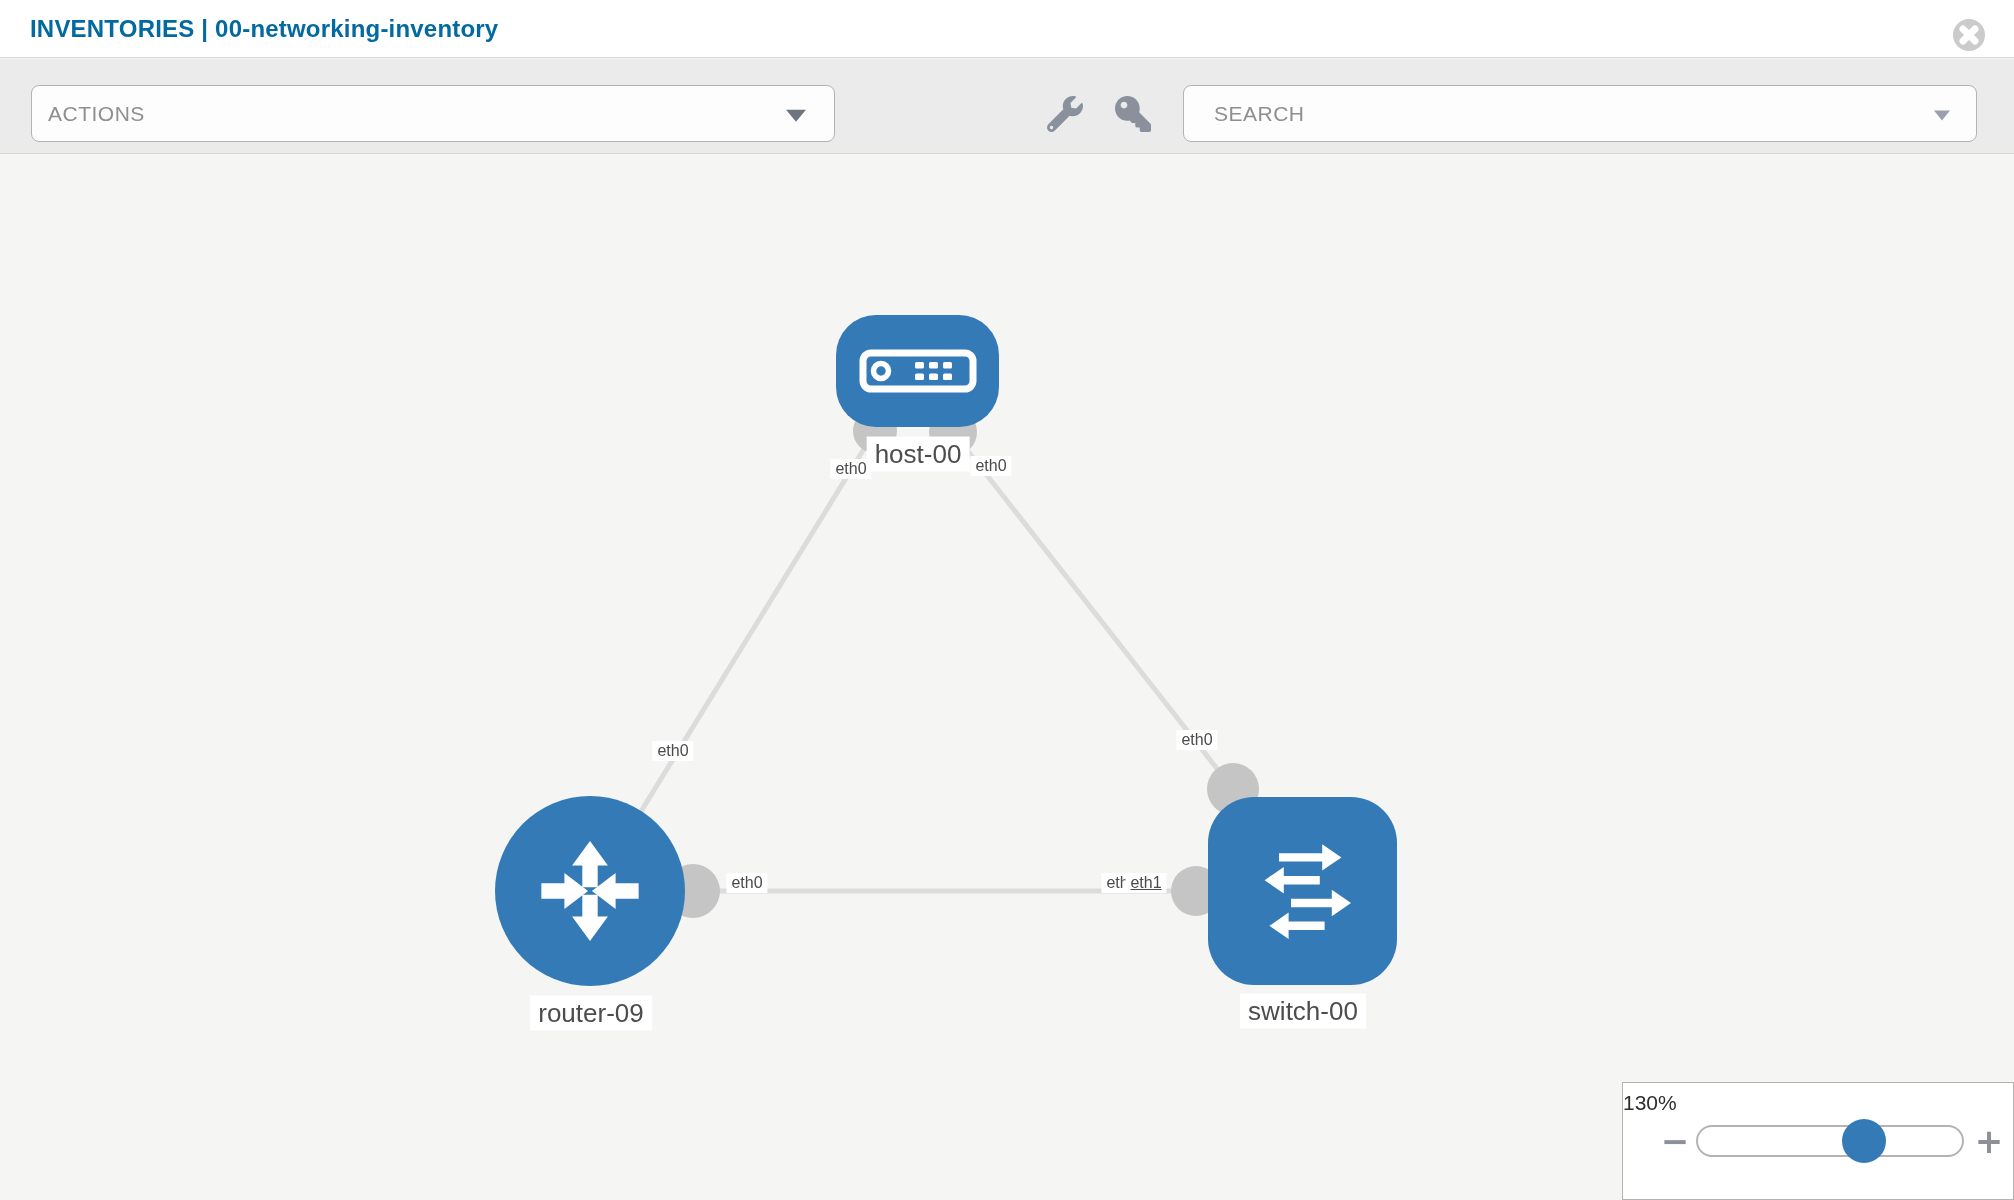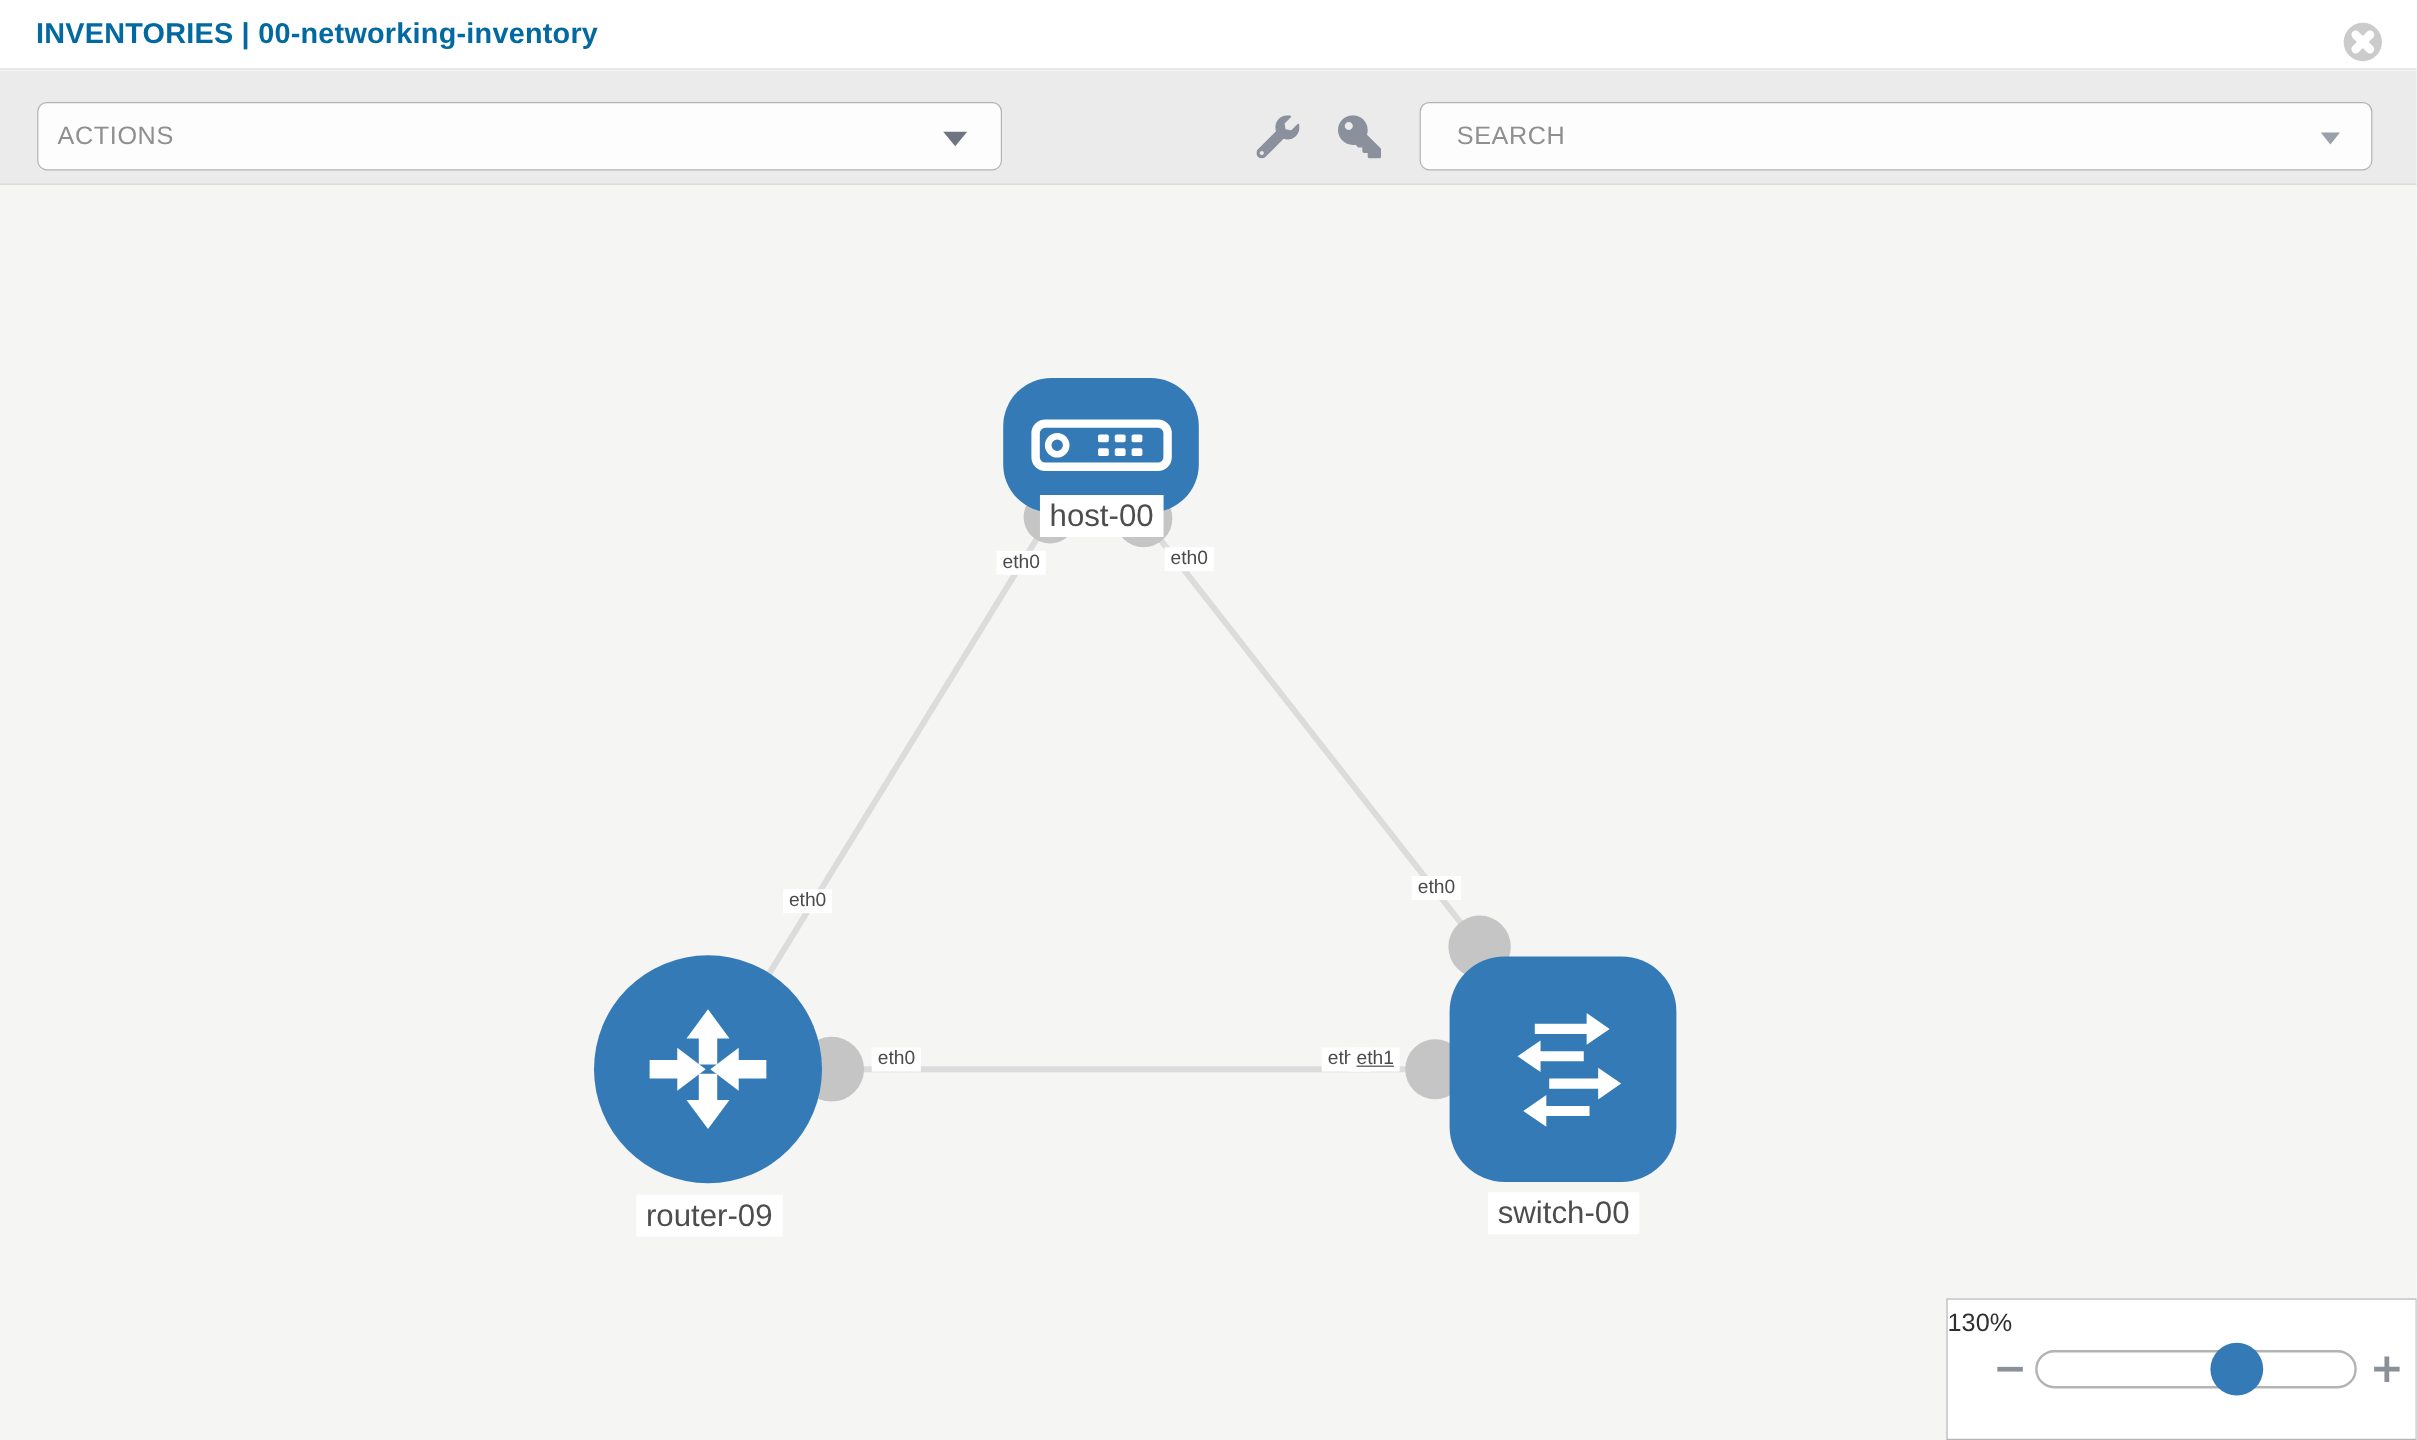--- a/index.html
+++ b/index.html
@@ -66,21 +66,21 @@
   }
   .node-host   { left:836px; top:315px; width:163px; height:112px; border-radius:40px; }
   .node-router { left:495px; top:796px; width:190px; height:190px; border-radius:50%; }
   .node-switch { left:1208px; top:797px; width:189px; height:188px; border-radius:46px; }
 
   .node-label {
     position:absolute; z-index:3; transform:translate(-50%,-50%);
     background:#ffffff; padding:2px 8px; font-size:26px; color:#4d4d4d;
     white-space:nowrap;
   }
-  .lbl-host   { left:918px; top:430px;text-align:right; }
+  .lbl-host   { left:918px; top:454px;text-align:right; }
   .lbl-router { left:591px; top:1013px; }
   .lbl-switch { left:1303px; top:1011px; }
 
   .if-label {
     position:absolute; z-index:3; transform:translate(-50%,-50%);
     background:#ffffff; padding:1px 5px; font-size:16px; color:#4a4a4a;
     white-space:nowrap;
   }
   .if-a-host   { left:851px;  top:469px; }
   .if-b-host   { left:991px;  top:466px; }

